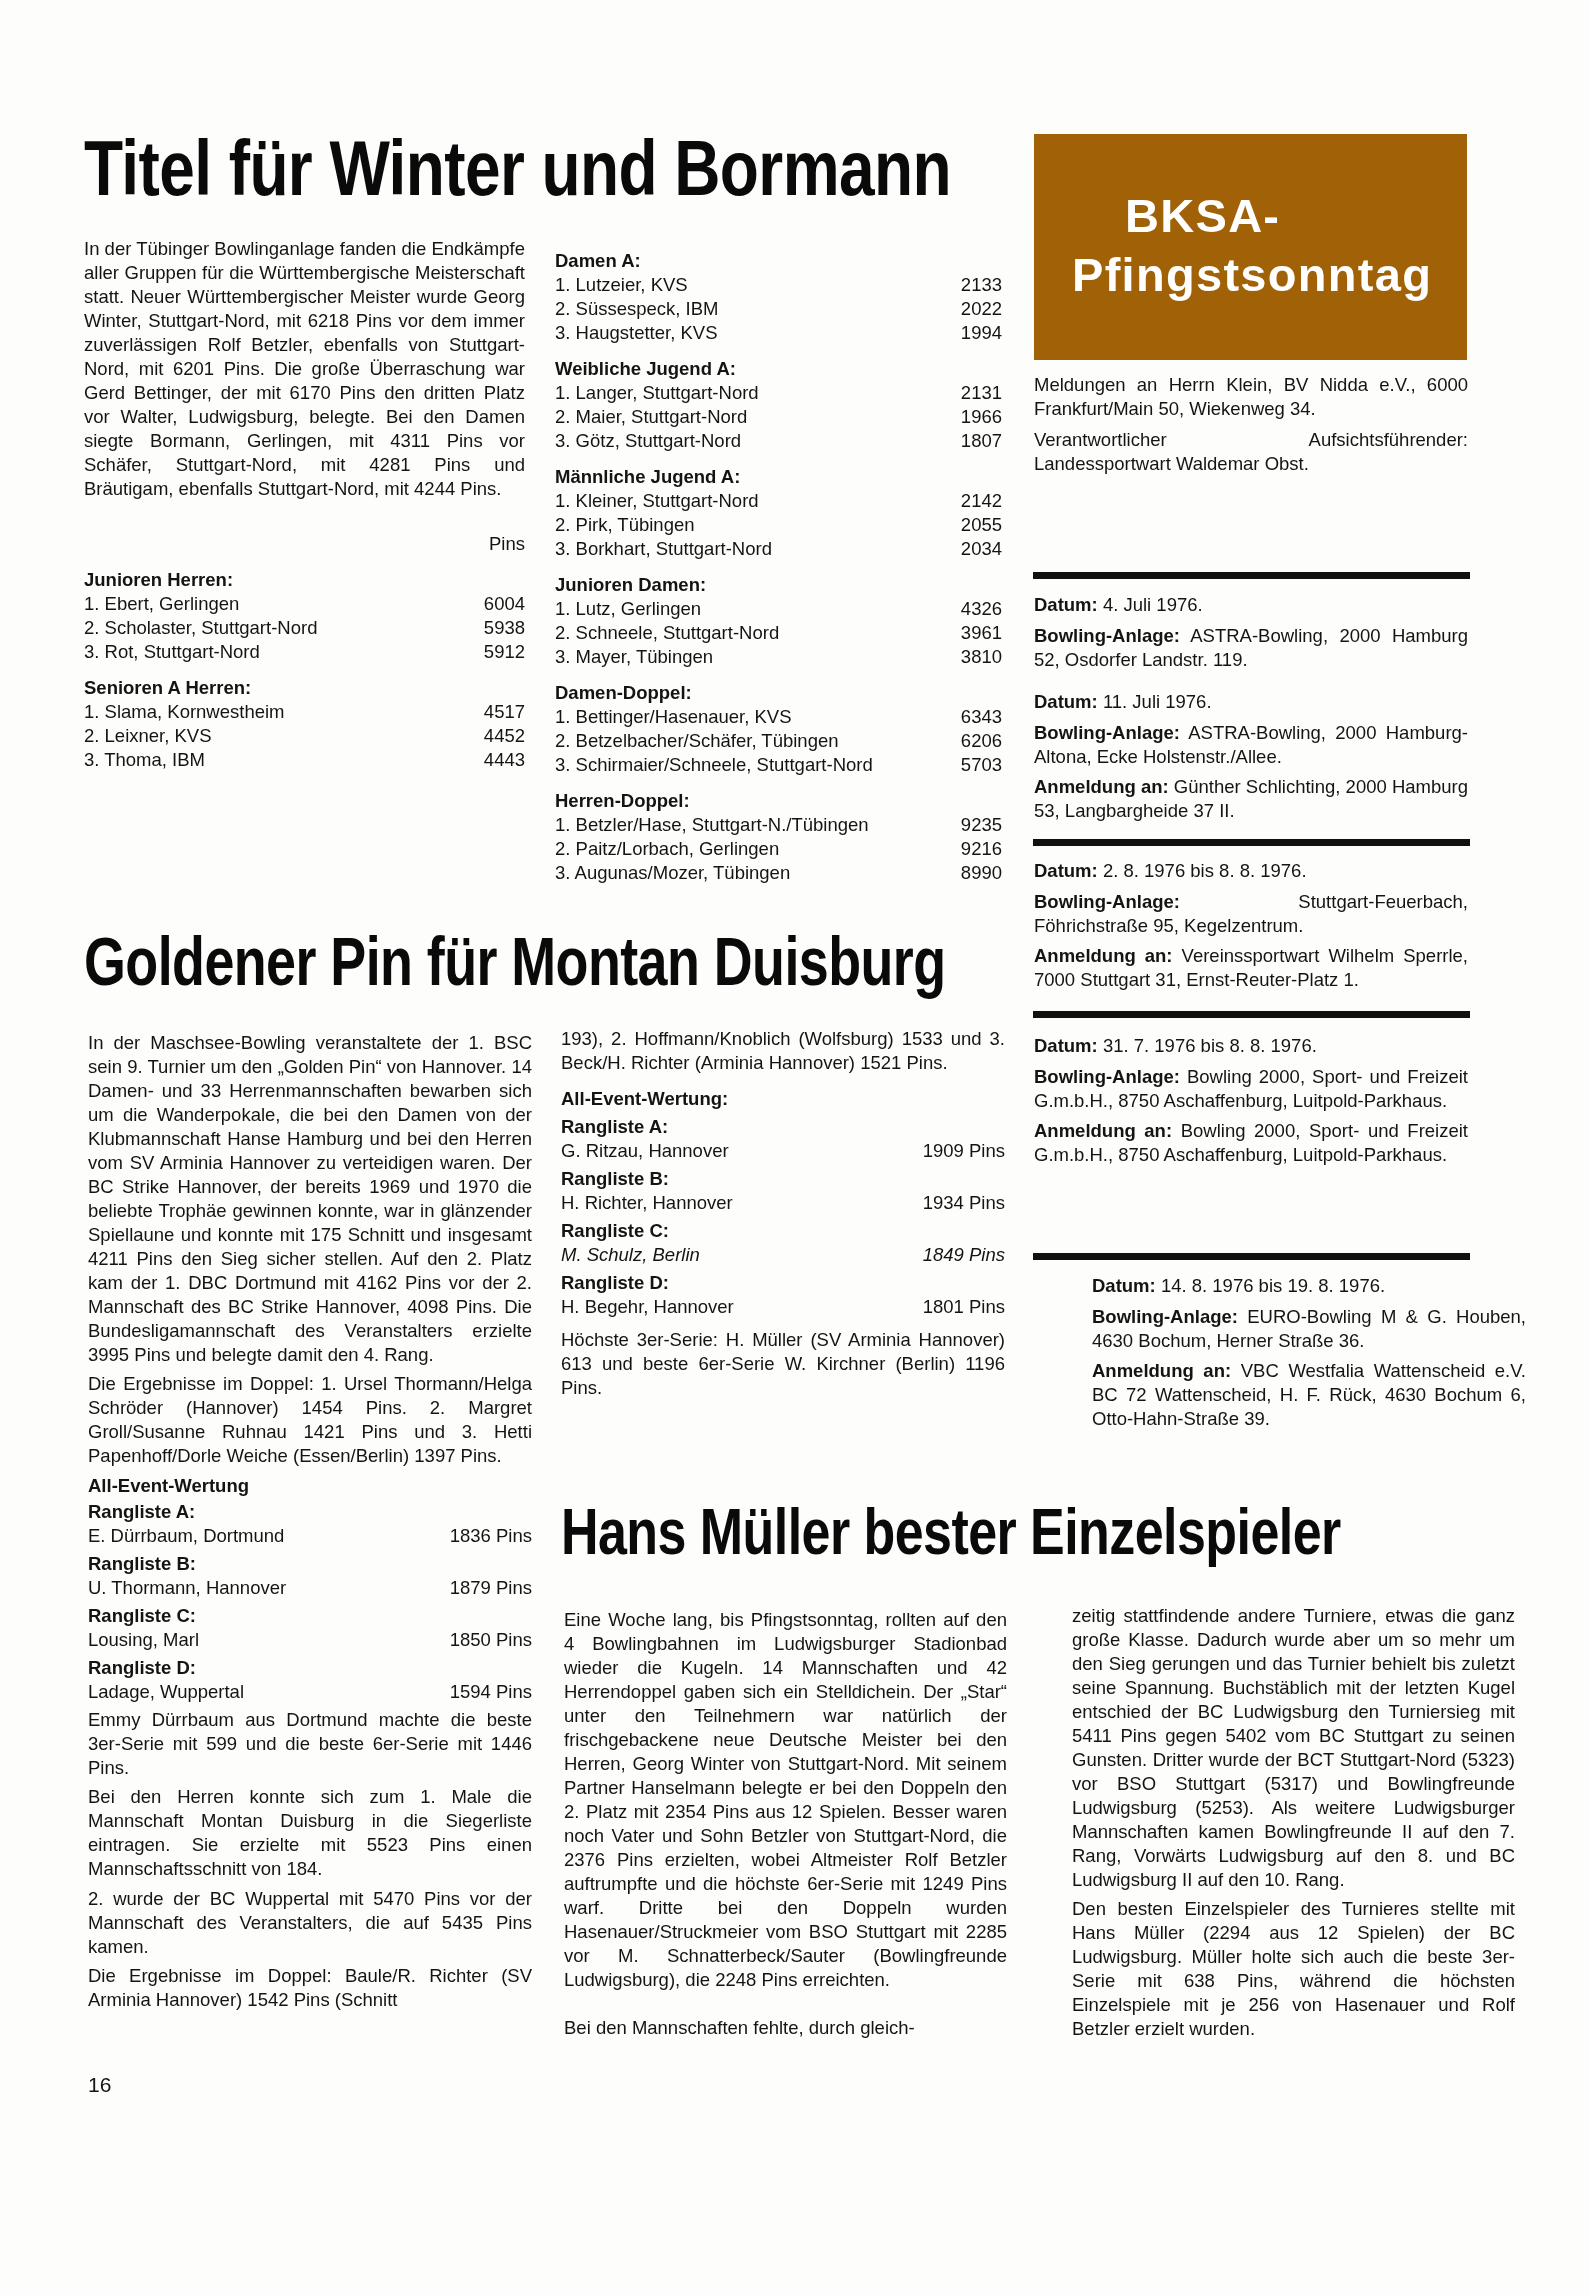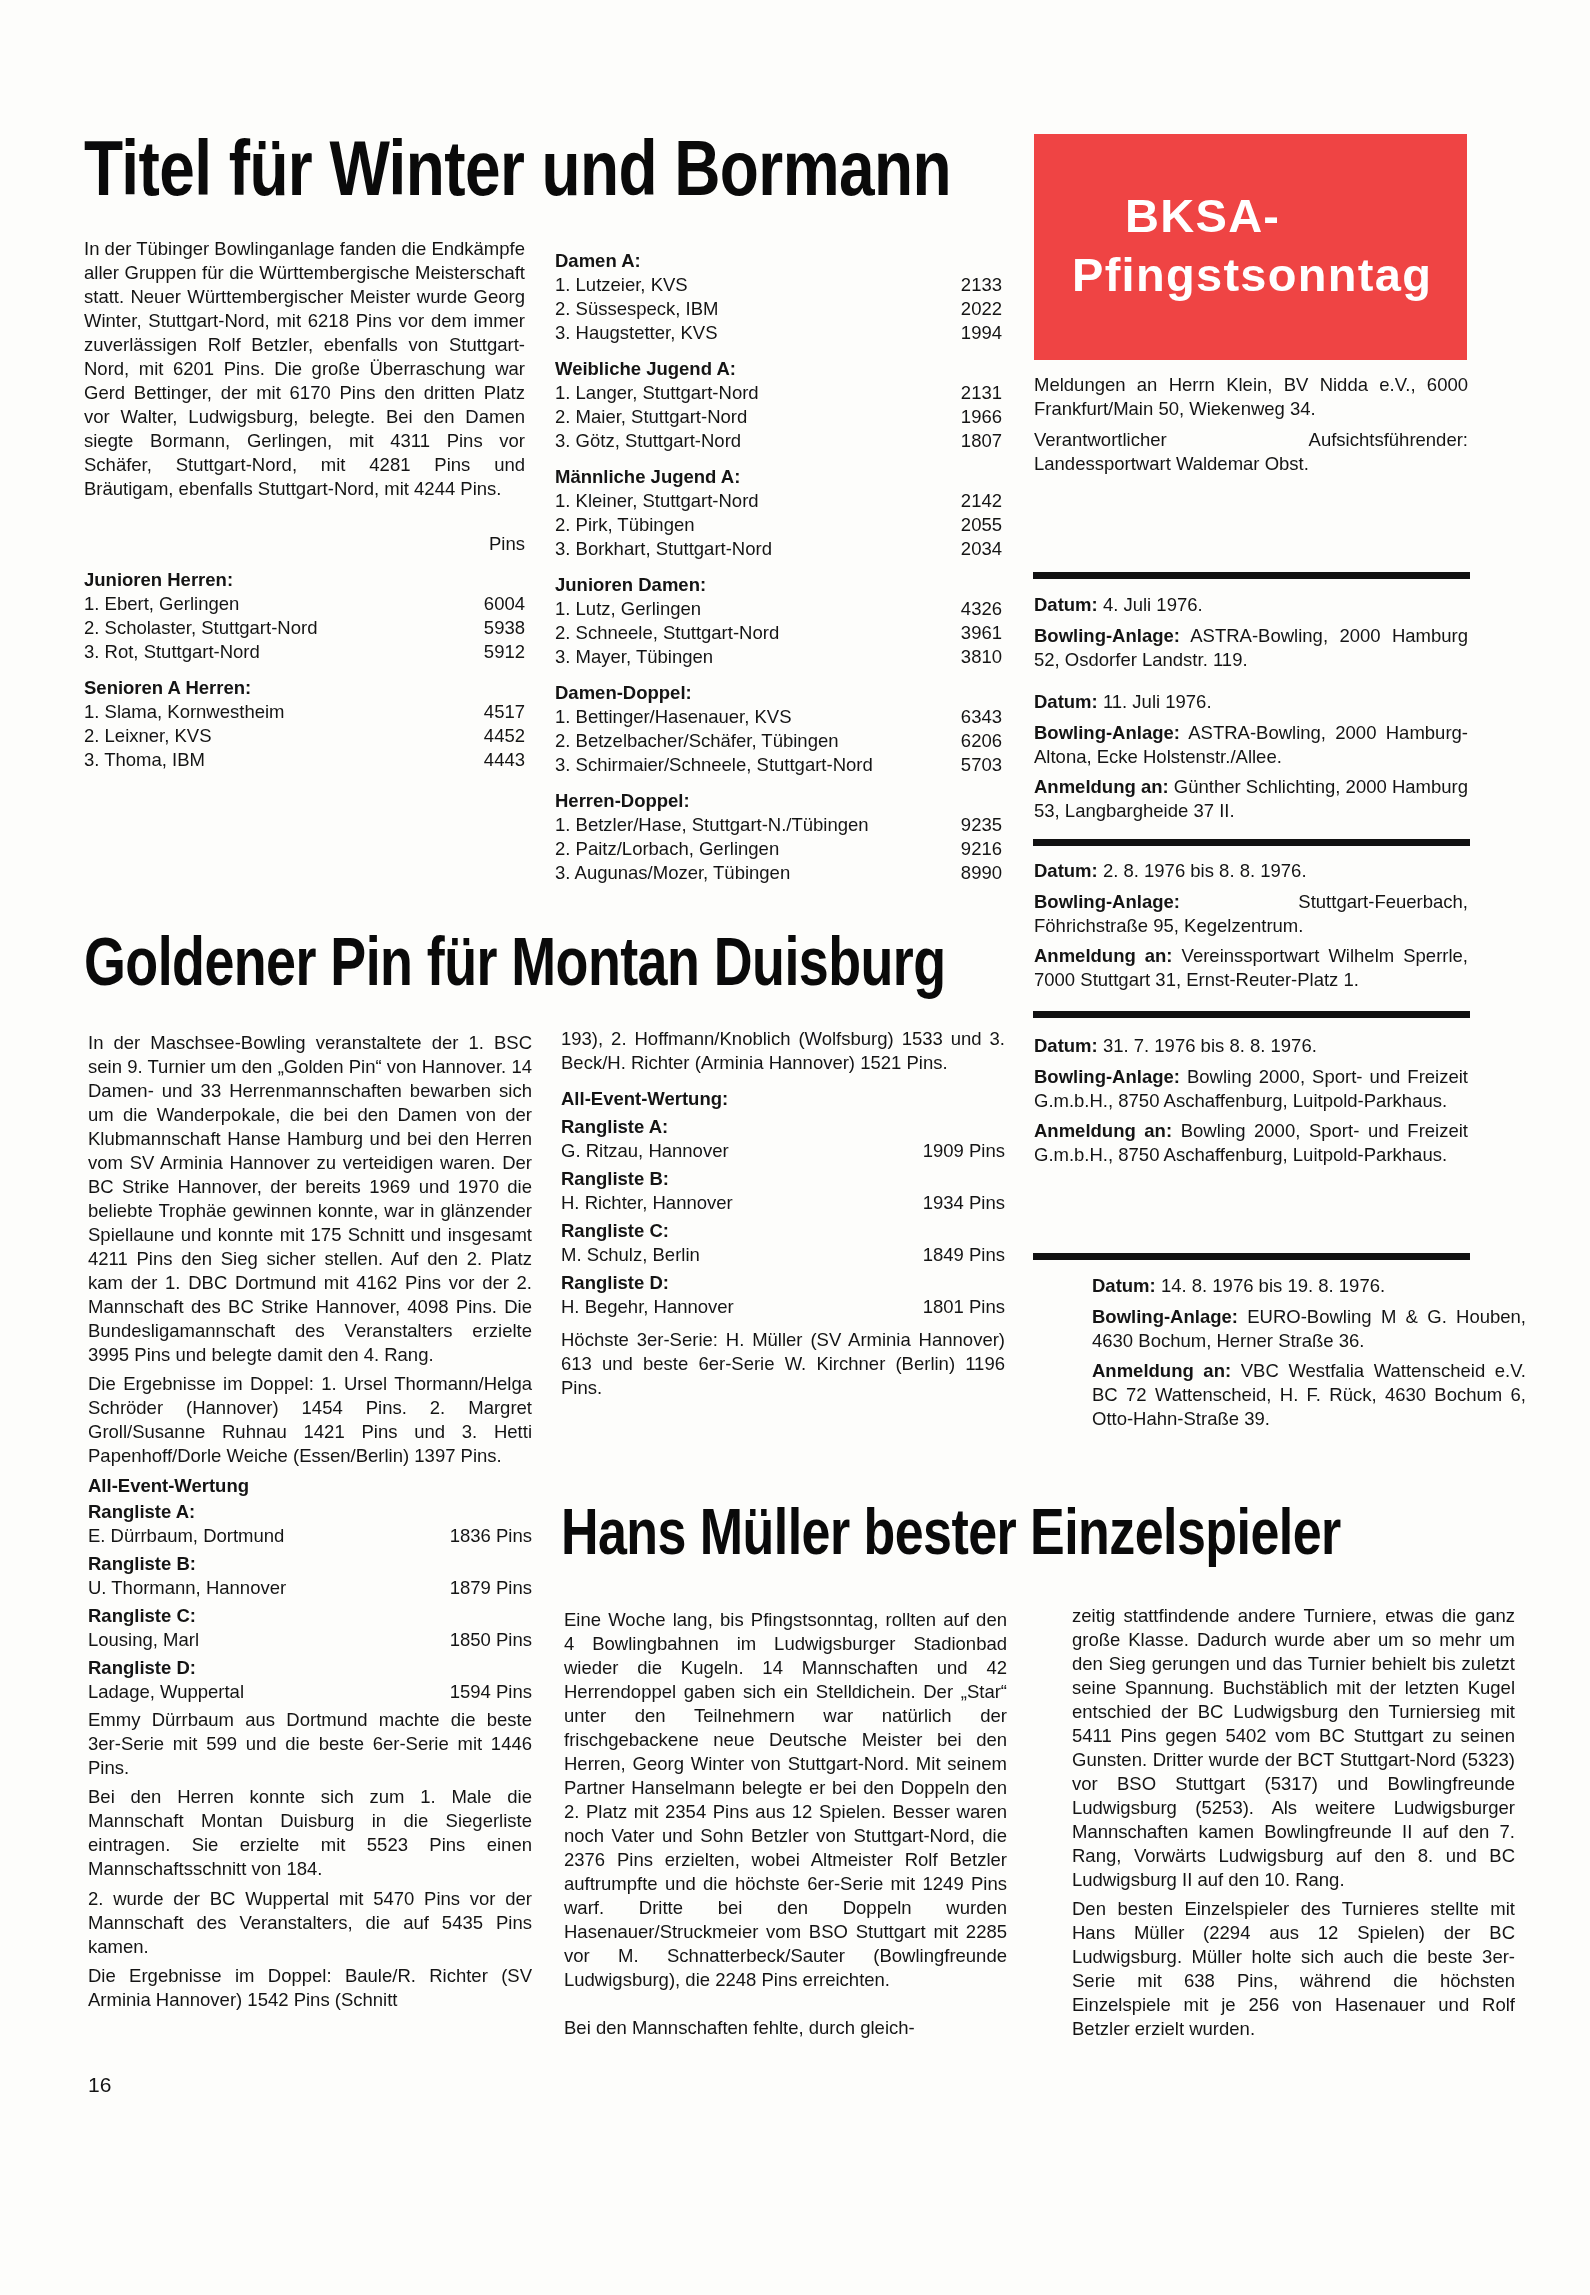--- a/index.html
+++ b/index.html
@@ -15,21 +15,21 @@
     transform-origin: left top;
   }
   .col { font-size: 18.5px; line-height: 24px; }
   .col p { margin: 0 0 5.3px 0; text-align: justify; }
   .lbl { font-weight: 700; font-size: 18.5px; line-height: 24px; }
   .row { display: flex; justify-content: space-between; font-size: 18.5px; line-height: 24px; }
   .row .n { white-space: nowrap; }
   .row .v { text-align: right; white-space: nowrap; }
   .gap { height: 12px; }
   .rule { background: #111; height: 6.6px; }
-  .bksa-box { background: #ef4444; color: #fff; }
+  .bksa-box { background: #a16207; color: #fff; }
   .bksa-title { font-weight: 700; font-size: 47px; line-height: 58px; letter-spacing: 1.3px; }
   .ev p { margin: 0 0 6.6px 0; text-align: justify; }
   .ev b { font-weight: 700; }
   .pagenum { font-size: 21px; }
 </style>
 </head>
 <body>
 
 <div class="abs headline" style="left:84px; top:129px; font-size:78px; line-height:79px; transform:scaleX(0.82);">Titel für Winter und Bormann</div>
 
@@ -208,21 +208,21 @@
       <div class="row" style="margin-bottom:4px;">
         <span class="n">G. Ritzau, Hannover</span>
         <span class="v">1909 Pins</span>
       </div>
       <div class="lbl">Rangliste B:</div>
       <div class="row" style="margin-bottom:4px;">
         <span class="n">H. Richter, Hannover</span>
         <span class="v">1934 Pins</span>
       </div>
       <div class="lbl">Rangliste C:</div>
-      <div class="row" style="margin-bottom:4px;">
+      <div class="row" style="margin-bottom:4px;font-style:italic;">
         <span class="n">M. Schulz, Berlin</span>
         <span class="v">1849 Pins</span>
       </div>
       <div class="lbl">Rangliste D:</div>
       <div class="row" style="margin-bottom:4px;">
         <span class="n">H. Begehr, Hannover</span>
         <span class="v">1801 Pins</span>
       </div>
     </div>
   <p style="margin-top:9.2px;">Höchste 3er-Serie: H. Müller (SV Arminia Hannover) 613 und beste 6er-Serie W. Kirchner (Berlin) 1196 Pins.</p>

